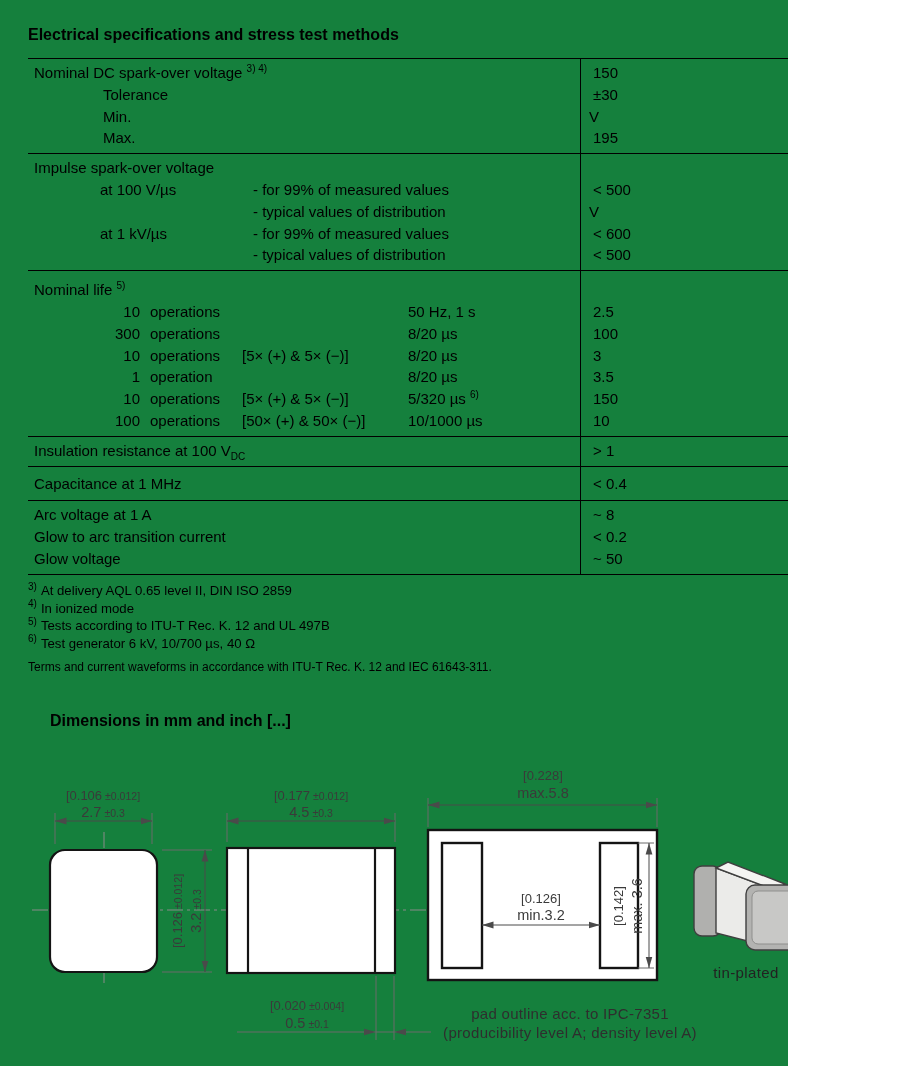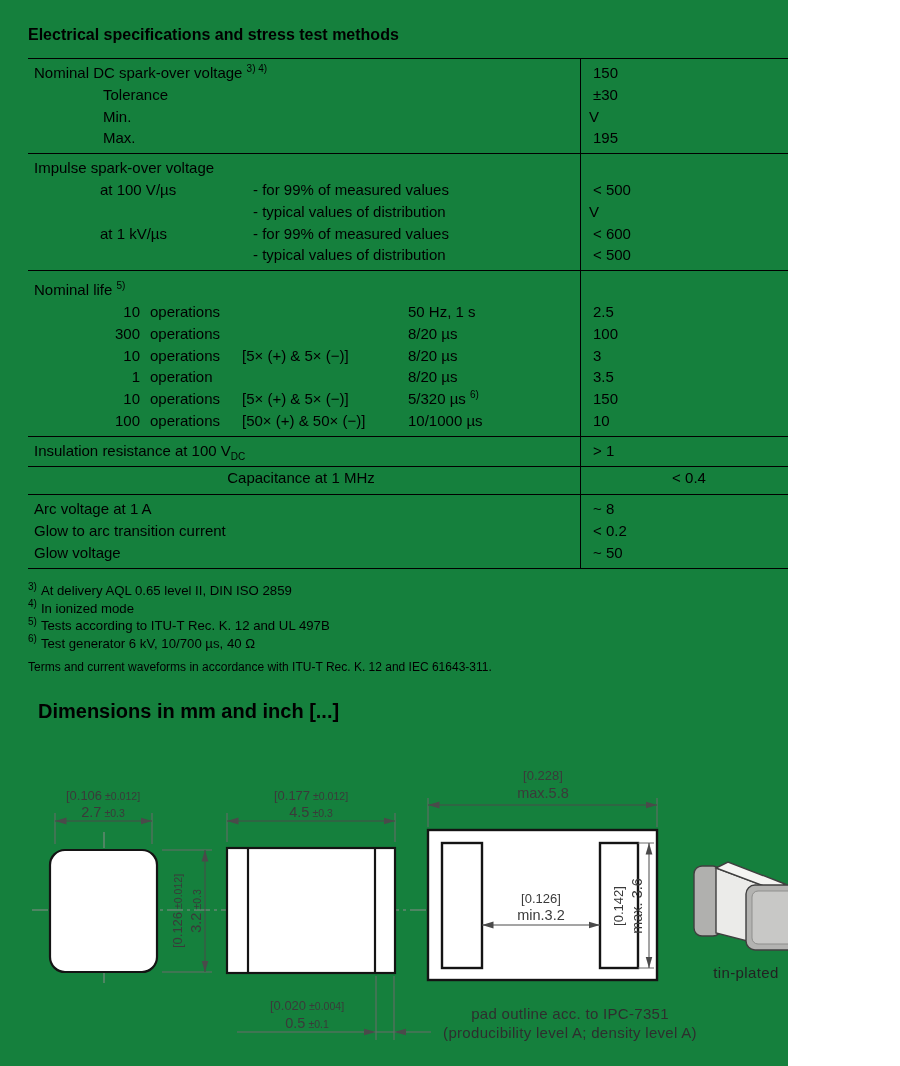--- a/index.html
+++ b/index.html
@@ -1,32 +1,32 @@
 <!DOCTYPE html>
 <html><head>
 <meta charset="utf-8">
 <style>
   html,body{margin:0;padding:0;background:#fff;}
   .page{position:relative;width:788px;height:1066px;background:#15803d;overflow:hidden;
         font-family:"Liberation Sans",sans-serif;color:#000;}
   .title{position:absolute;left:28px;top:26px;font-size:16px;font-weight:bold;margin:0;}
-  .h2{position:absolute;left:38px;top:700px;font-size:20px;font-weight:bold;margin:0;}
+  .h2{position:absolute;left:38px;top:700px;font-size:16px;font-weight:bold;margin:12px;}
 
   
   .spec-table{position:absolute;left:28px;top:58px;width:847px;
               border-top:1.6px solid #000;border-right:1.6px solid #000;box-sizing:border-box;}
   .sec{border-bottom:1.6px solid #000;}
   .row{display:flex;line-height:21.8px;font-size:15px;gap:12px;}
   .c1{width:540px;box-sizing:border-box;padding-left:6px;white-space:nowrap;}
   .c2{width:205px;box-sizing:border-box;border-left:1.6px solid #000;padding-left:12px;white-space:nowrap;}
   .c3{flex:1;box-sizing:border-box;border-left:1.6px solid #000;padding-left:8px;white-space:nowrap;}
   .sec > .row:first-child > div{padding-top:3px;}
   .sec > .row:last-child  > div{padding-bottom:4px;}
   .sec.g-top > .row:first-child > div{padding-top:8px;}
-  .sec.g-mid > .row:first-child > div{padding-top:0;text-align:center;}
+  .sec.g-mid > .row:first-child > div{padding-top:6px;}
   .sec.g-mid > .row:last-child  > div{padding-bottom:6px;}
   sup{font-size:10px;line-height:0;}
   sub{font-size:10px;line-height:0;}
   .ind{margin-left:69px;}
   .lab2{display:inline-block;margin-left:66px;width:153px;}
   .cnt{display:inline-block;width:106px;text-align:right;}
   .op{display:inline-block;margin-left:10px;width:92px;}
   .note{display:inline-block;width:166px;}
 
   

